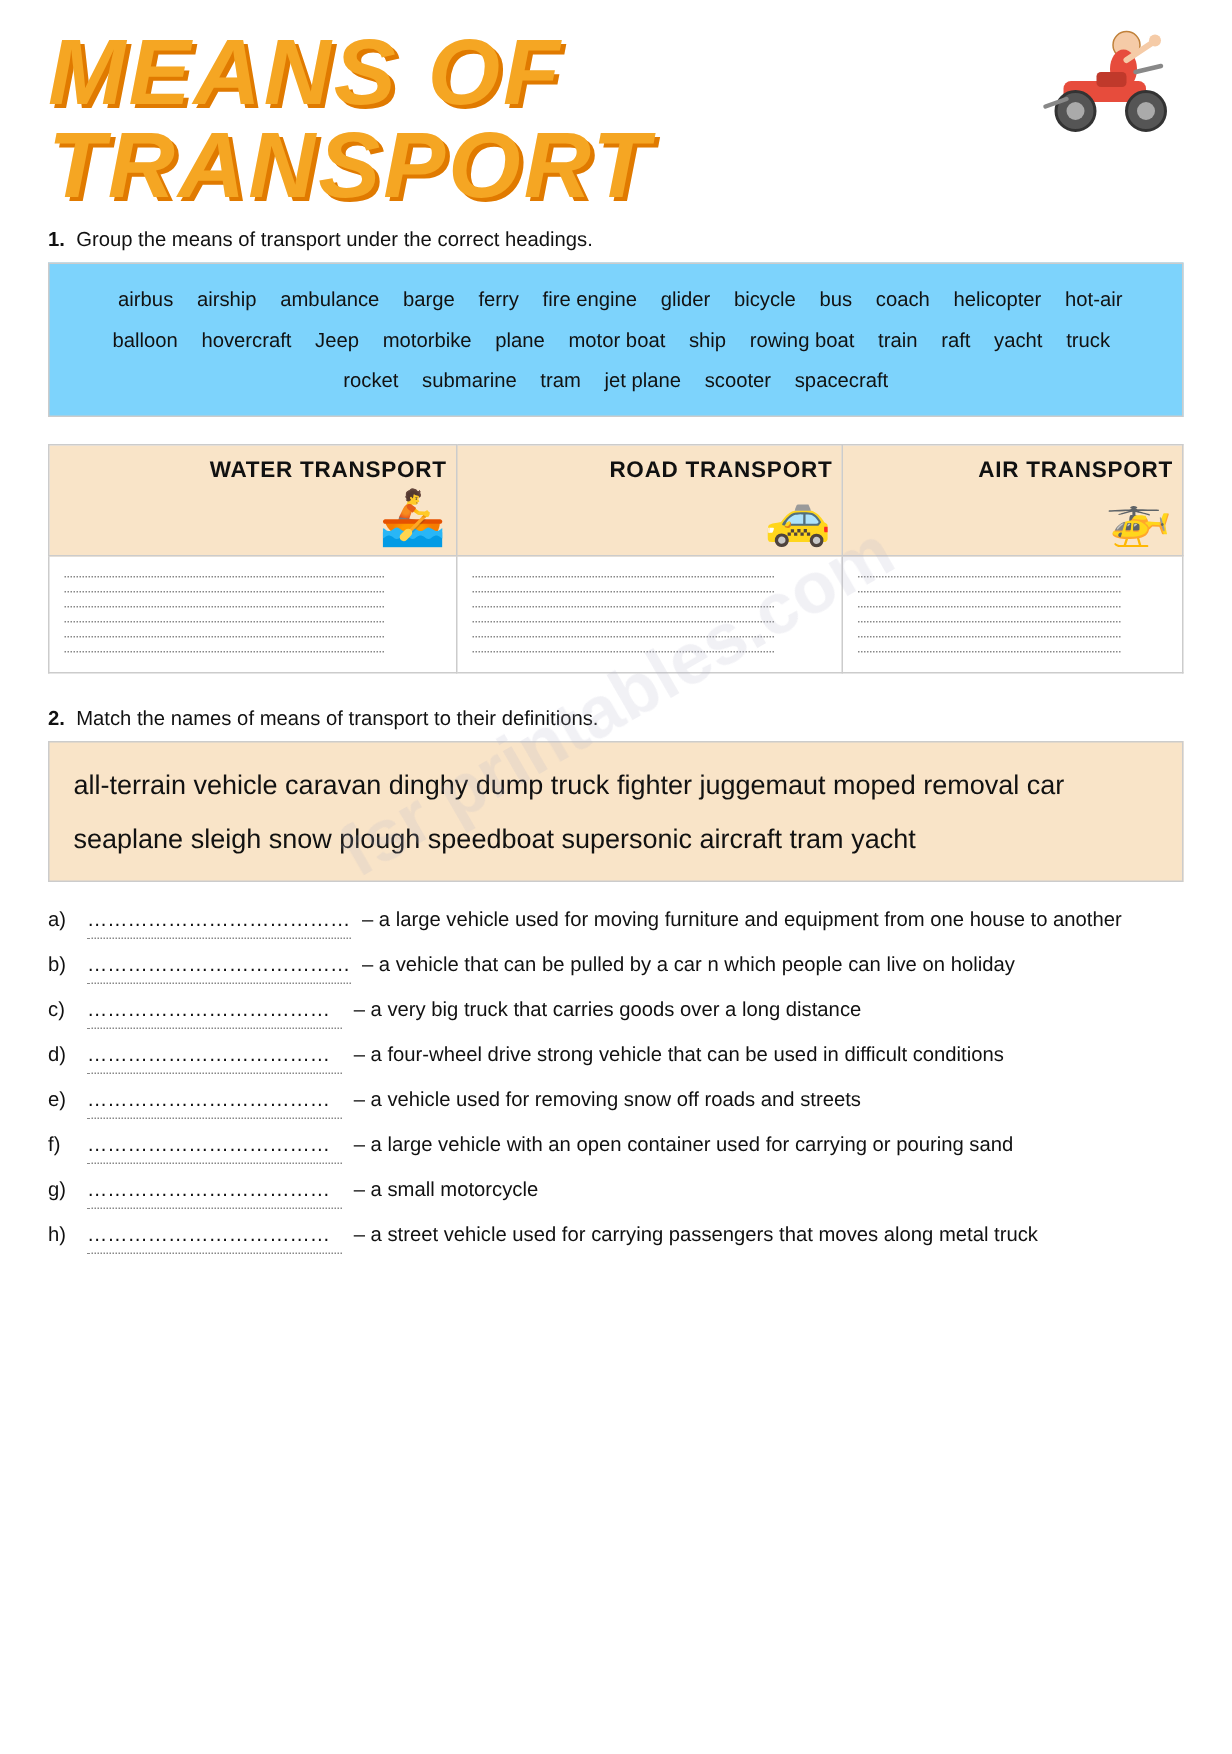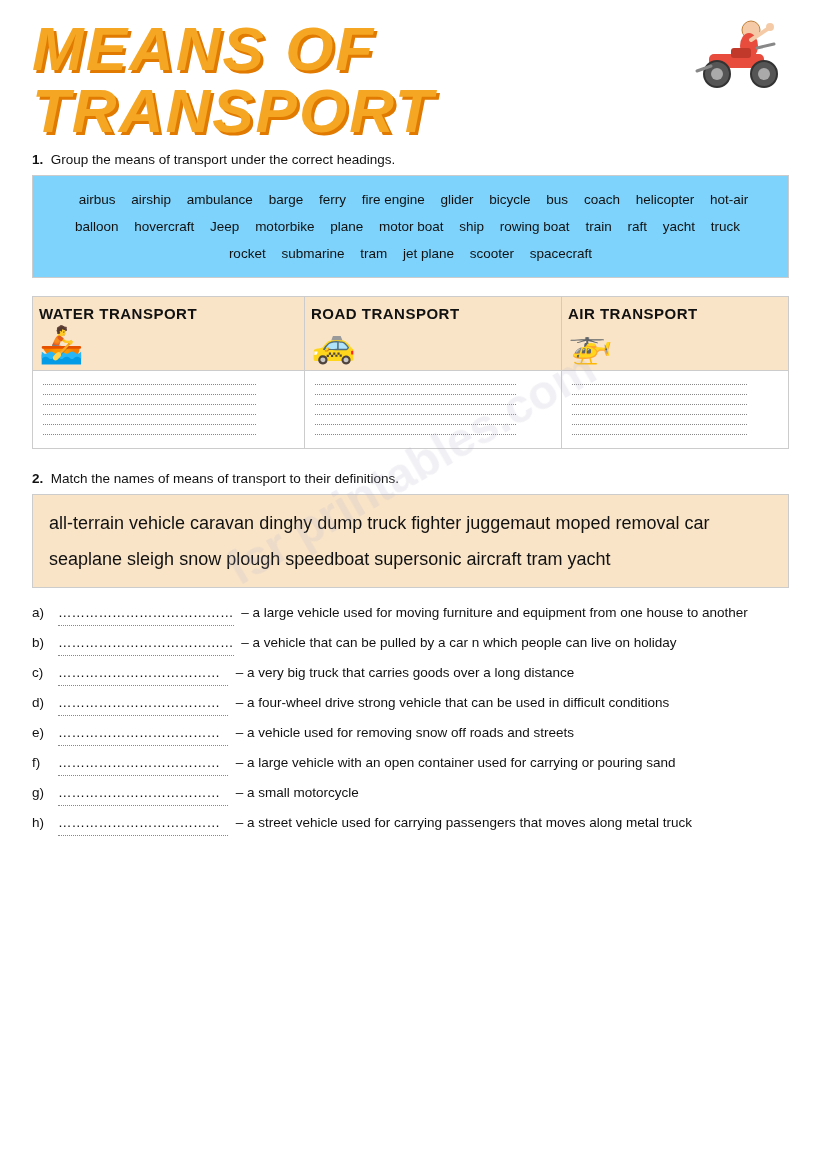--- a/index.html
+++ b/index.html
@@ -69,21 +69,21 @@
       border: 1.5px solid #ccc;
     }
     .transport-table th {
       background: #f9e4c8;
       border: 1.5px solid #ccc;
       padding: 8px 6px 4px 6px;
       font-size: 15px;
       font-weight: 900;
       text-transform: uppercase;
       letter-spacing: 0.5px;
-      text-align: left;
+      text-align: right;
       vertical-align: top;
     }
     .transport-table td {
       border: 1.5px solid #ccc;
       padding: 4px 10px;
       vertical-align: top;
     }
     .col-header {
       display: flex;
       flex-direction: column;

